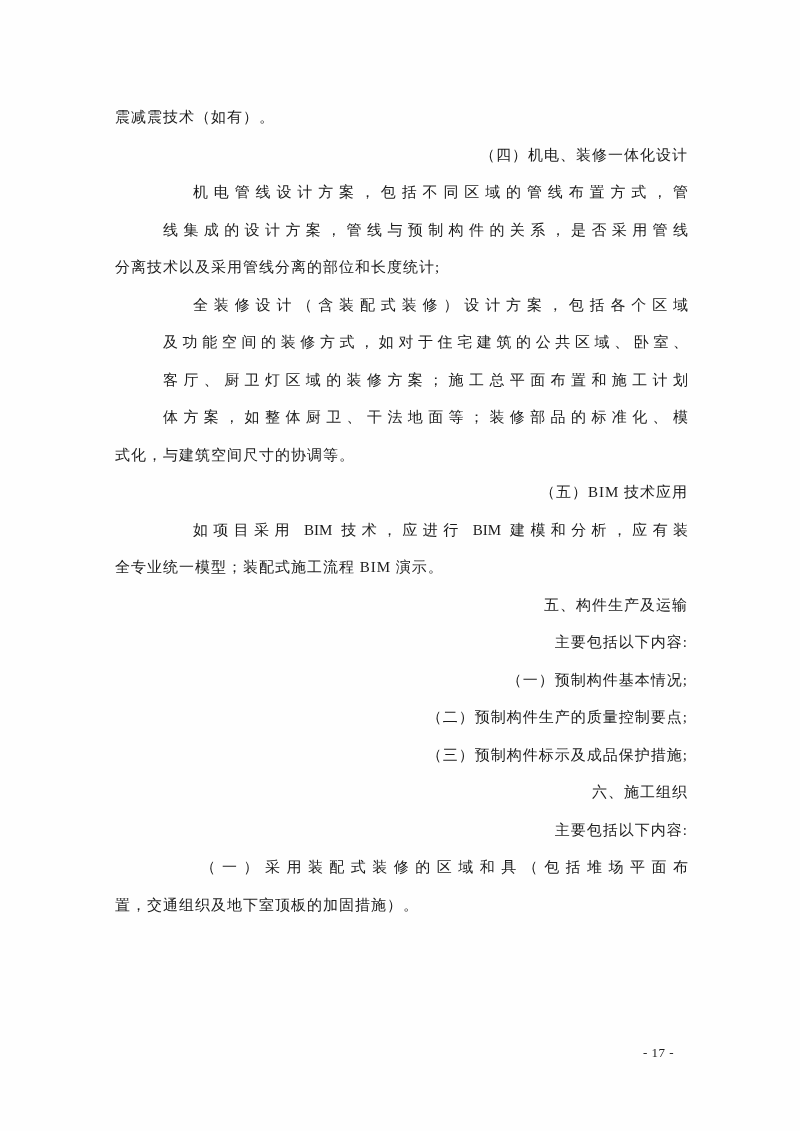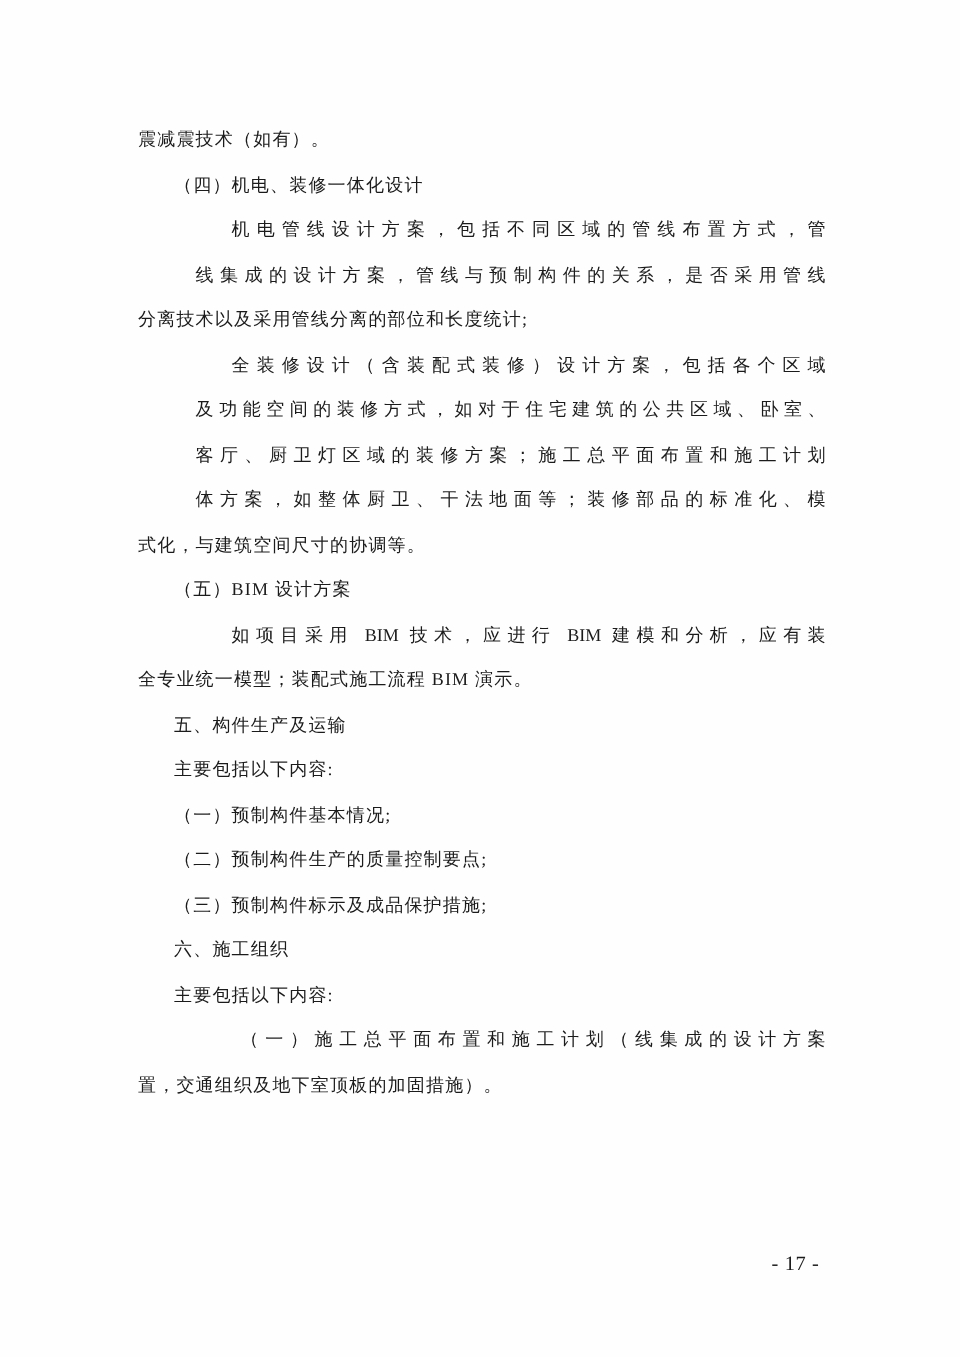--- a/index.html
+++ b/index.html
@@ -29,60 +29,60 @@
     width: 573px;
     color: #1b1b1b;
   }
   .line {
     height: 37.5px;
     line-height: 37.5px;
     font-size: 15px;
     letter-spacing: 1px;
     white-space: pre-wrap;
   }
-  .ind  { text-indent: 2em; }
+  .ind  { text-indent: 2em; text-align: right; }
   .ind2 { text-indent: 2.5em; }
   .j {
     letter-spacing: 0;
     text-align: justify;
     text-align-last: justify;
     margin-left: 48px;
   }
   .footer {
     position: absolute;
     left: 643px;
     top: 1044px;
-    font-size: 17px;
+    font-size: 13px;
     line-height: 18px;
     letter-spacing: 0.5px;
     color: #1b1b1b;
   }
 </style>
 </head>
 <body>
 
 <div class="page">
   <div class="content">
     <div class="line">震减震技术（如有）。</div>
     <div class="line ind">（四）机电、装修一体化设计</div>
     <div class="line ind j">机电管线设计方案，包括不同区域的管线布置方式，管</div>
     <div class="line j">线集成的设计方案，管线与预制构件的关系，是否采用管线</div>
     <div class="line">分离技术以及采用管线分离的部位和长度统计;</div>
     <div class="line ind j">全装修设计（含装配式装修）设计方案，包括各个区域</div>
     <div class="line j">及功能空间的装修方式，如对于住宅建筑的公共区域、卧室、</div>
     <div class="line j">客厅、厨卫灯区域的装修方案；施工总平面布置和施工计划</div>
     <div class="line j">体方案，如整体厨卫、干法地面等；装修部品的标准化、模</div>
     <div class="line">式化，与建筑空间尺寸的协调等。</div>
-    <div class="line ind">（五）BIM 设计方案</div>
+    <div class="line ind">（五）BIM 技术应用</div>
     <div class="line ind j">如项目采用 BIM 技术，应进行 BIM 建模和分析，应有装</div>
     <div class="line">全专业统一模型；装配式施工流程 BIM 演示。</div>
     <div class="line ind">五、构件生产及运输</div>
     <div class="line ind">主要包括以下内容:</div>
     <div class="line ind">（一）预制构件基本情况;</div>
     <div class="line ind">（二）预制构件生产的质量控制要点;</div>
     <div class="line ind">（三）预制构件标示及成品保护措施;</div>
     <div class="line ind">六、施工组织</div>
     <div class="line ind">主要包括以下内容:</div>
-    <div class="line ind2 j">（一）施工总平面布置和施工计划（线集成的设计方案</div>
+    <div class="line ind2 j">（一）采用装配式装修的区域和具（包括堆场平面布</div>
     <div class="line">置，交通组织及地下室顶板的加固措施）。</div>
   </div>
   <div class="footer">- 17 -</div>
 </div>
 
 </body></html>

